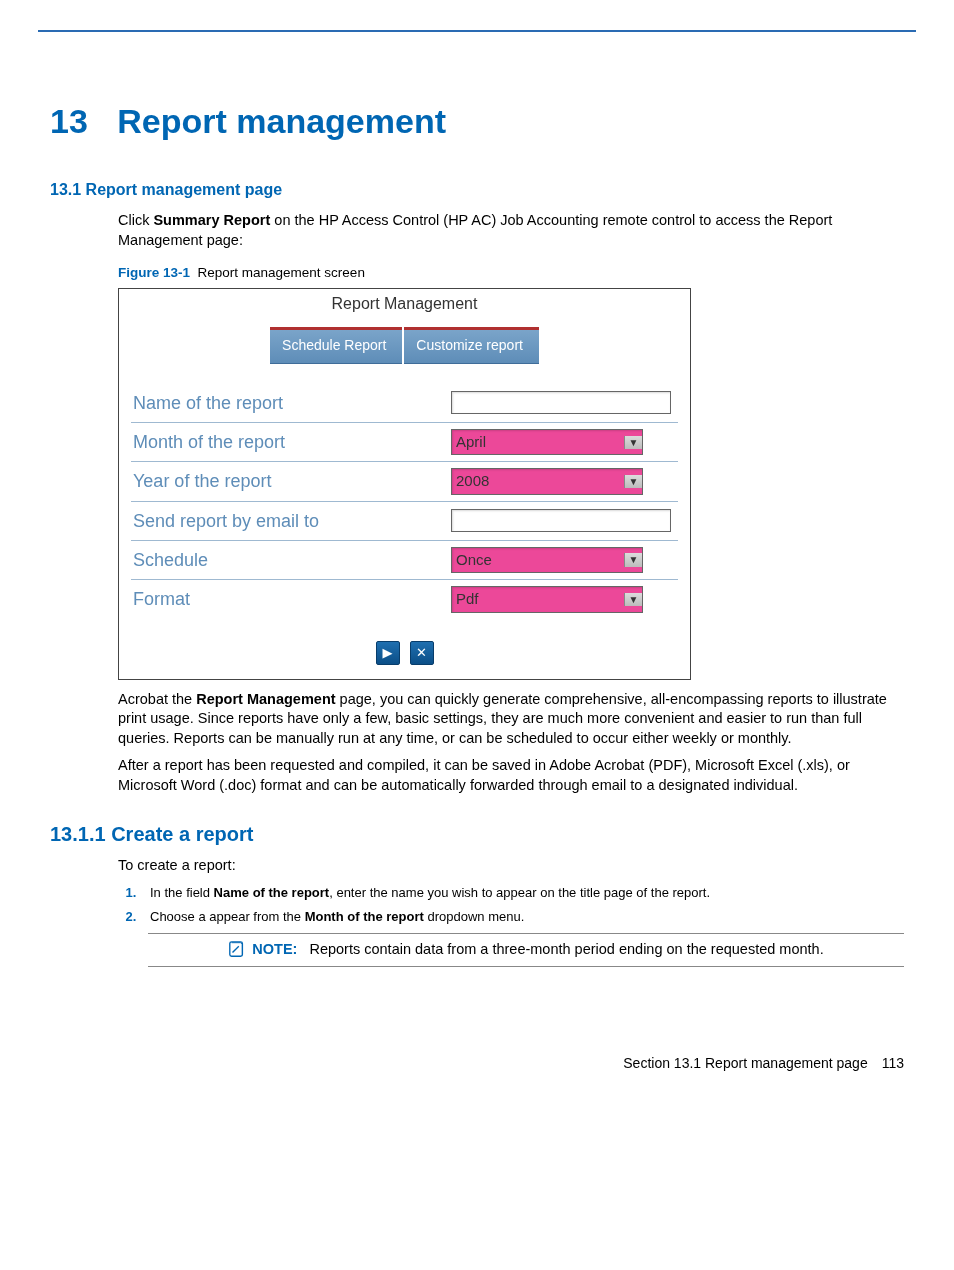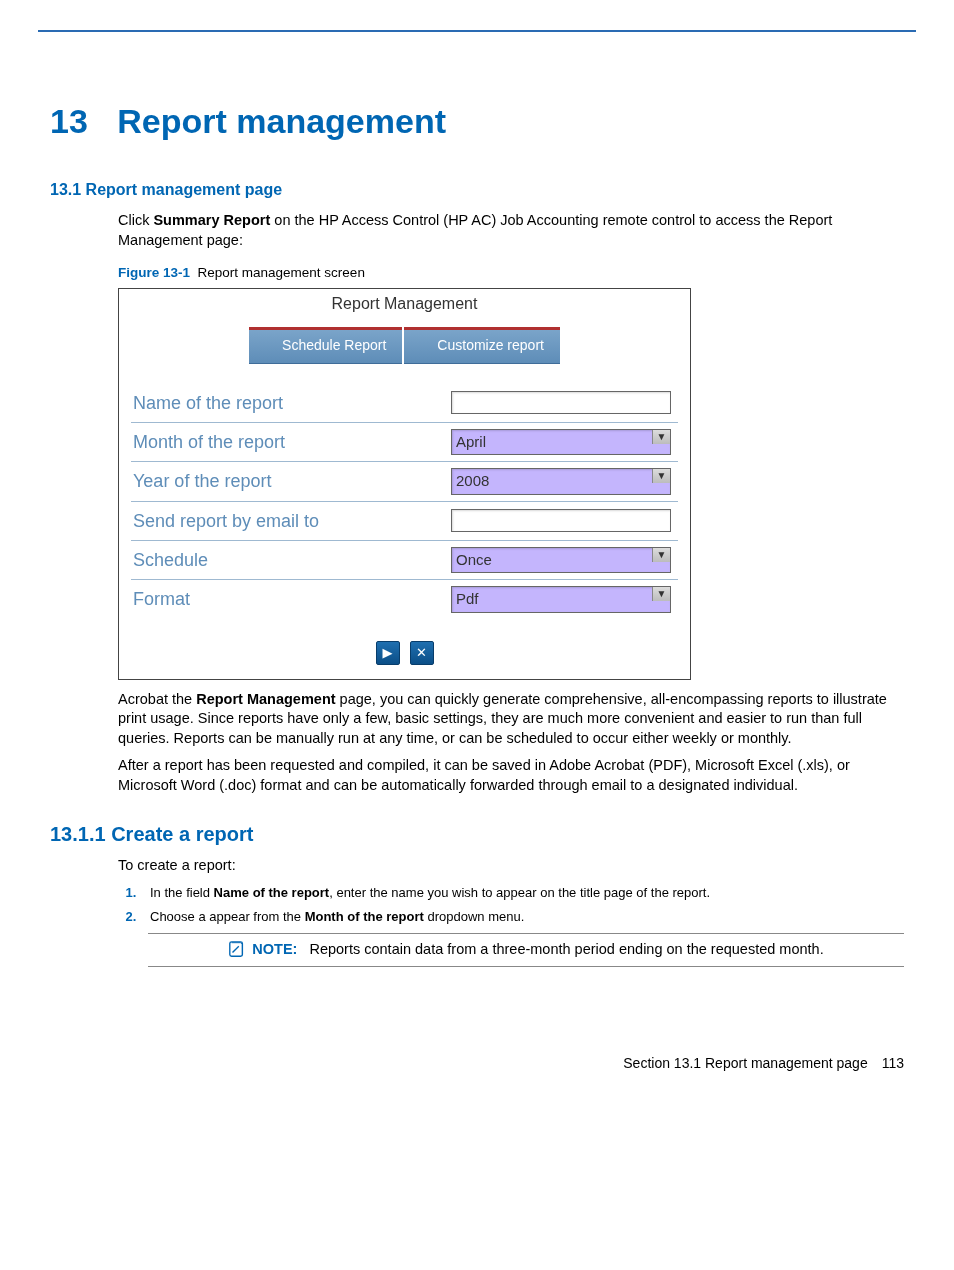--- a/index.html
+++ b/index.html
@@ -63,21 +63,21 @@
     display: flex;
     justify-content: center;
     gap: 2px;
     padding: 6px 0 14px 0;
   }
   .sh-tab {
     background: linear-gradient(#7aa4c9, #5e8db8);
     border-top: 3px solid #b03030;
     color: #fff;
     font-size: 14px;
-    padding: 6px 16px 8px 33px;
+    padding: 6px 16px 8px 12px;
     filter: blur(0.4px);
     min-width: 120px;
     text-align: center;
     border-bottom: 1px solid #3f6d99;
   }
   .sh-form {
     padding: 6px 12px 14px 12px;
   }
   .sh-row {
     display: flex;
@@ -103,25 +103,25 @@
     padding: 2px 3px;
     border: 1px solid #666;
     background: #fff;
     color: #333;
     box-shadow: inset 1px 1px 2px rgba(0,0,0,0.15);
     filter: blur(0.3px);
     font-family: Arial, sans-serif;
   }
   .sh-select-wrap {
     display: inline-flex;
-    align-items: flex-start;
-    width: 220px;
+    align-items: center;
+    width: 192px;
     border: 1px solid #666;
     box-shadow: inset 1px 1px 2px rgba(0,0,0,0.15);
-    background: #c4b5fd;
+    background: #ec4899;
   }
   .sh-select-text {
     flex: 1;
     font-size: 15px;
     padding: 2px 4px;
     color: #333;
     filter: blur(0.3px);
   }
   .sh-select-btn {
     width: 18px;

